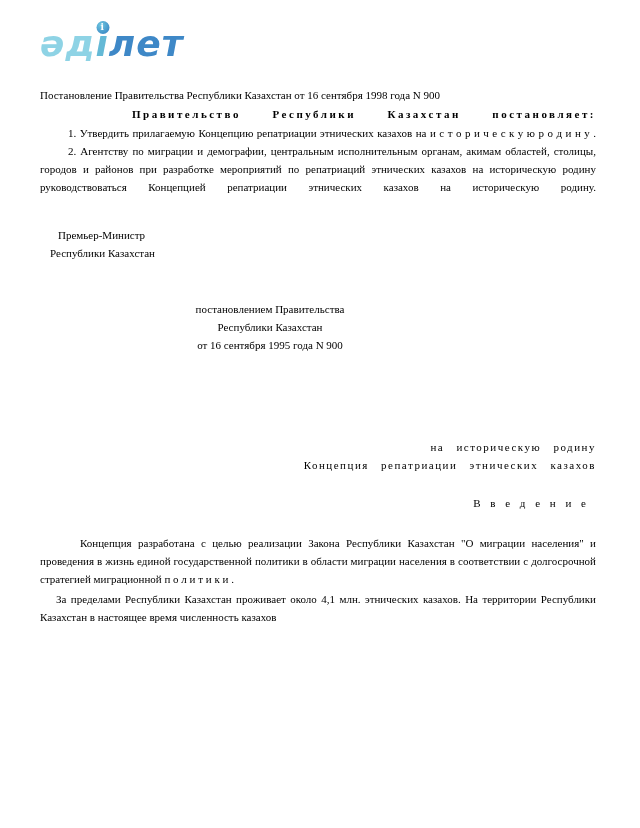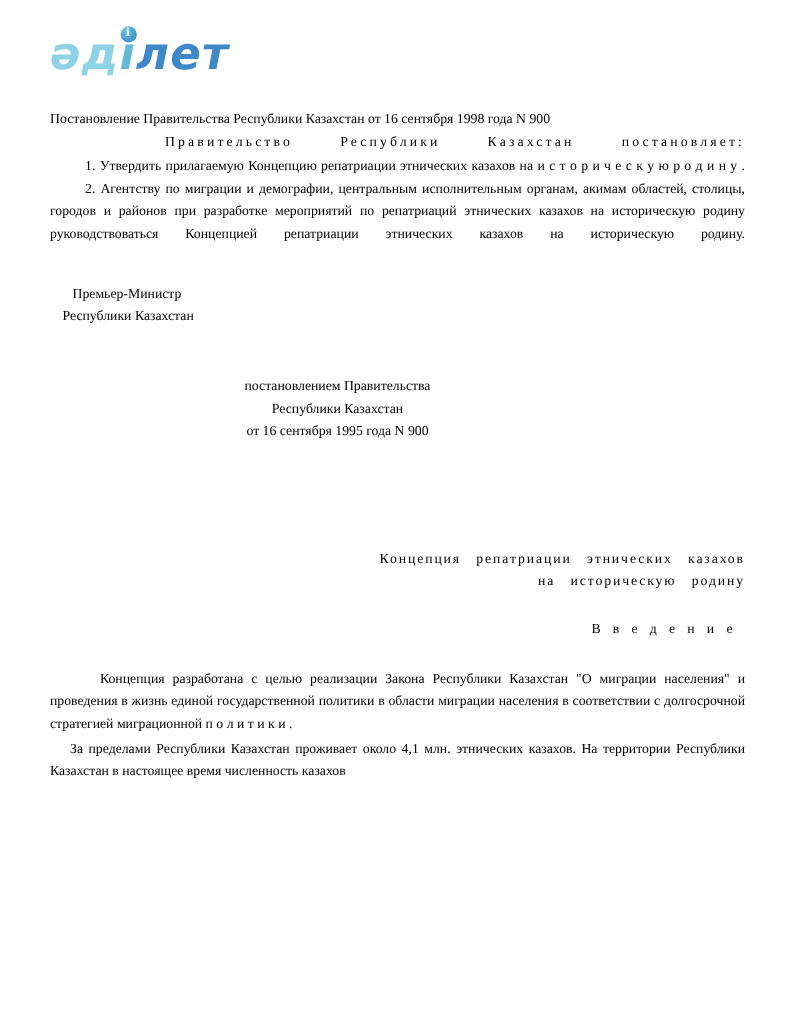--- a/index.html
+++ b/index.html
@@ -53,20 +53,21 @@
     margin: 6px 0 12px 0;
   }
   .txt { font-size: 11px; line-height: 18px; }
   .meta { margin: 4px 0 1px 0; }
   .resolve-line {
     letter-spacing: 2.5px;
     text-indent: 92px;
     text-align: justify;
     text-align-last: justify;
     margin: 0 0 1px 0;
+    font-weight: bold;
   }
   .para {
     text-align: justify;
     text-indent: 28px;
     margin: 0;
   }
   .para.spread { text-align-last: justify; }
   .signature { margin-top: 30px; }
   .sig-line1 { padding-left: 18px; }
   .sig-line2 { padding-left: 10px; }
@@ -124,22 +125,22 @@
   </div>
 
 
   <div class="approved-block">
     <div class="txt">постановлением Правительства</div>
     <div class="txt">Республики Казахстан</div>
     <div class="txt">от 16 сентября 1995 года N 900</div>
   </div>
 
   <div class="concept-title">
+    <div class="txt">на историческую родину</div>
     <div class="txt">Концепция репатриации этнических казахов</div>
-    <div class="txt">на историческую родину</div>
   </div>
 
   <div class="txt section-heading">В в е д е н и е</div>
 
   <div class="txt intro-p1">Концепция разработана с целью реализации Закона Республики Казахстан "О миграции населения" и проведения в жизнь единой государственной политики в области миграции населения в соответствии с долгосрочной стратегией миграционной п о л и т и к и .</div>
 
   <div class="txt intro-p2">За пределами Республики Казахстан проживает около 4,1 млн. этнических казахов. На территории Республики Казахстан в настоящее время численность казахов</div>
 
 </div>
 

